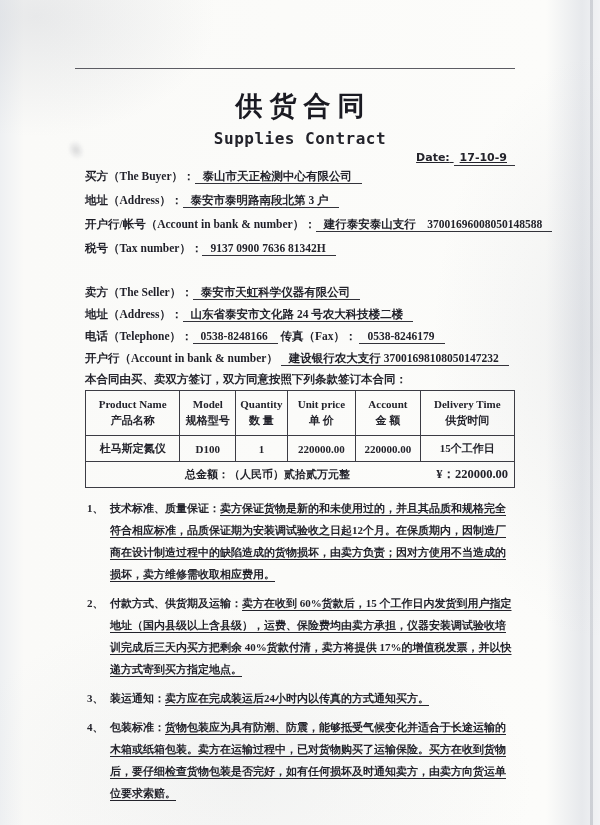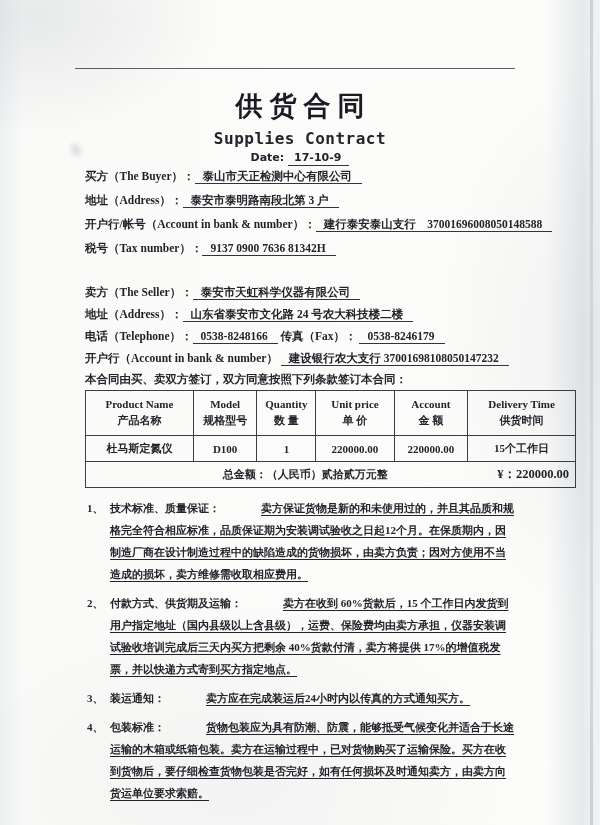--- a/index.html
+++ b/index.html
@@ -35,56 +35,56 @@
     font-family:"DejaVu Sans", sans-serif;
     font-size:27px; font-weight:bold; letter-spacing:7px; text-indent:7px;
     color:#1a1a22;
   }
   .title-en {
     margin-top:5px; text-align:center;
     font-family:"DejaVu Sans Mono", monospace;
     font-size:16px; font-weight:bold; letter-spacing:0.5px;
   }
   .date-line {
-    margin-top:3px; text-align:center;
+    margin-top:3px; text-align:right;
     font-family:"DejaVu Sans", sans-serif;
-    font-size:11px; font-weight:bold;
+    font-size:11px; font-weight:bold;text-decoration:underline;
   }
   .date-line .u { border-bottom:1.2px solid #33333a; padding:0 8px 1px 6px; }
 
   .fields { font-size:11.5px; font-weight:bold; }
   .field-row { line-height:24px; white-space:nowrap; }
   .seller-block .field-row { line-height:22px; }
   .f-label { color:#1f1f28; }
   .f-value { border-bottom:1.2px solid #33333a; padding:0 10px 1px 8px; }
   .gap { display:inline-block; width:22px; }
 
   .intro { margin-top:3px; font-size:11.5px; font-weight:bold; line-height:15px; }
   .packing-label { font-size:11.5px; font-weight:bold; font-family:"DejaVu Sans", sans-serif; line-height:15px; margin-top:1px; }
 
   table.packing {
-    margin-top:3px; width:491px; border-collapse:collapse;
+    margin-top:3px; width:430px; border-collapse:collapse;
     font-size:11px; font-weight:bold; text-align:center;
   }
   table.packing th, table.packing td { border:1.2px solid #3c3c44; padding:0; }
   table.packing th { font-weight:bold; height:44px; }
   table.packing th .en { display:block; font-family:"Liberation Serif", serif; font-size:11px; }
   table.packing th .zh { display:block; margin-top:3px; }
   table.packing td.data { height:25px; }
   td.total-cell { height:25px; text-align:right; }
   .total-wrap { display:flex; align-items:center; padding:0 6px; }
   .total-label { flex:0 0 62%; }
   .total-value { flex:1; font-size:12.5px; }
 
   ol.clauses { list-style:none; margin:9px 0 0 0; padding:0; font-size:11px; font-weight:bold; }
   ol.clauses li {
     position:relative; padding-left:25px; line-height:22px; margin-bottom:7px;
   }
   .clause-num { position:absolute; left:2px; top:0; }
-  .clause-text { text-decoration:underline; text-underline-offset:3px; text-decoration-thickness:1px;margin-left:41px; }
+  .clause-text { text-decoration:underline; text-underline-offset:3px; text-decoration-thickness:1px; }
 </style>
 </head>
 <body>
 
 <div class="page">
   <div class="edge-shadow"></div>
   <div class="smudge"></div>
 
   <div class="content">
 

